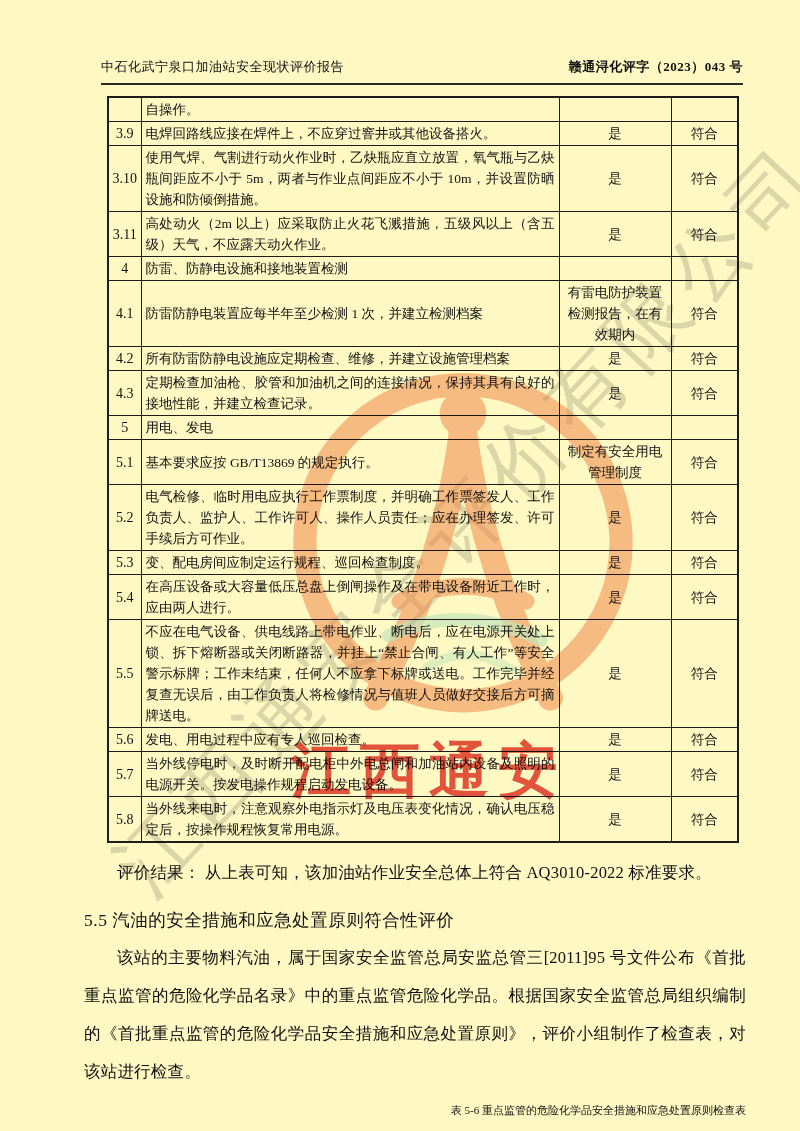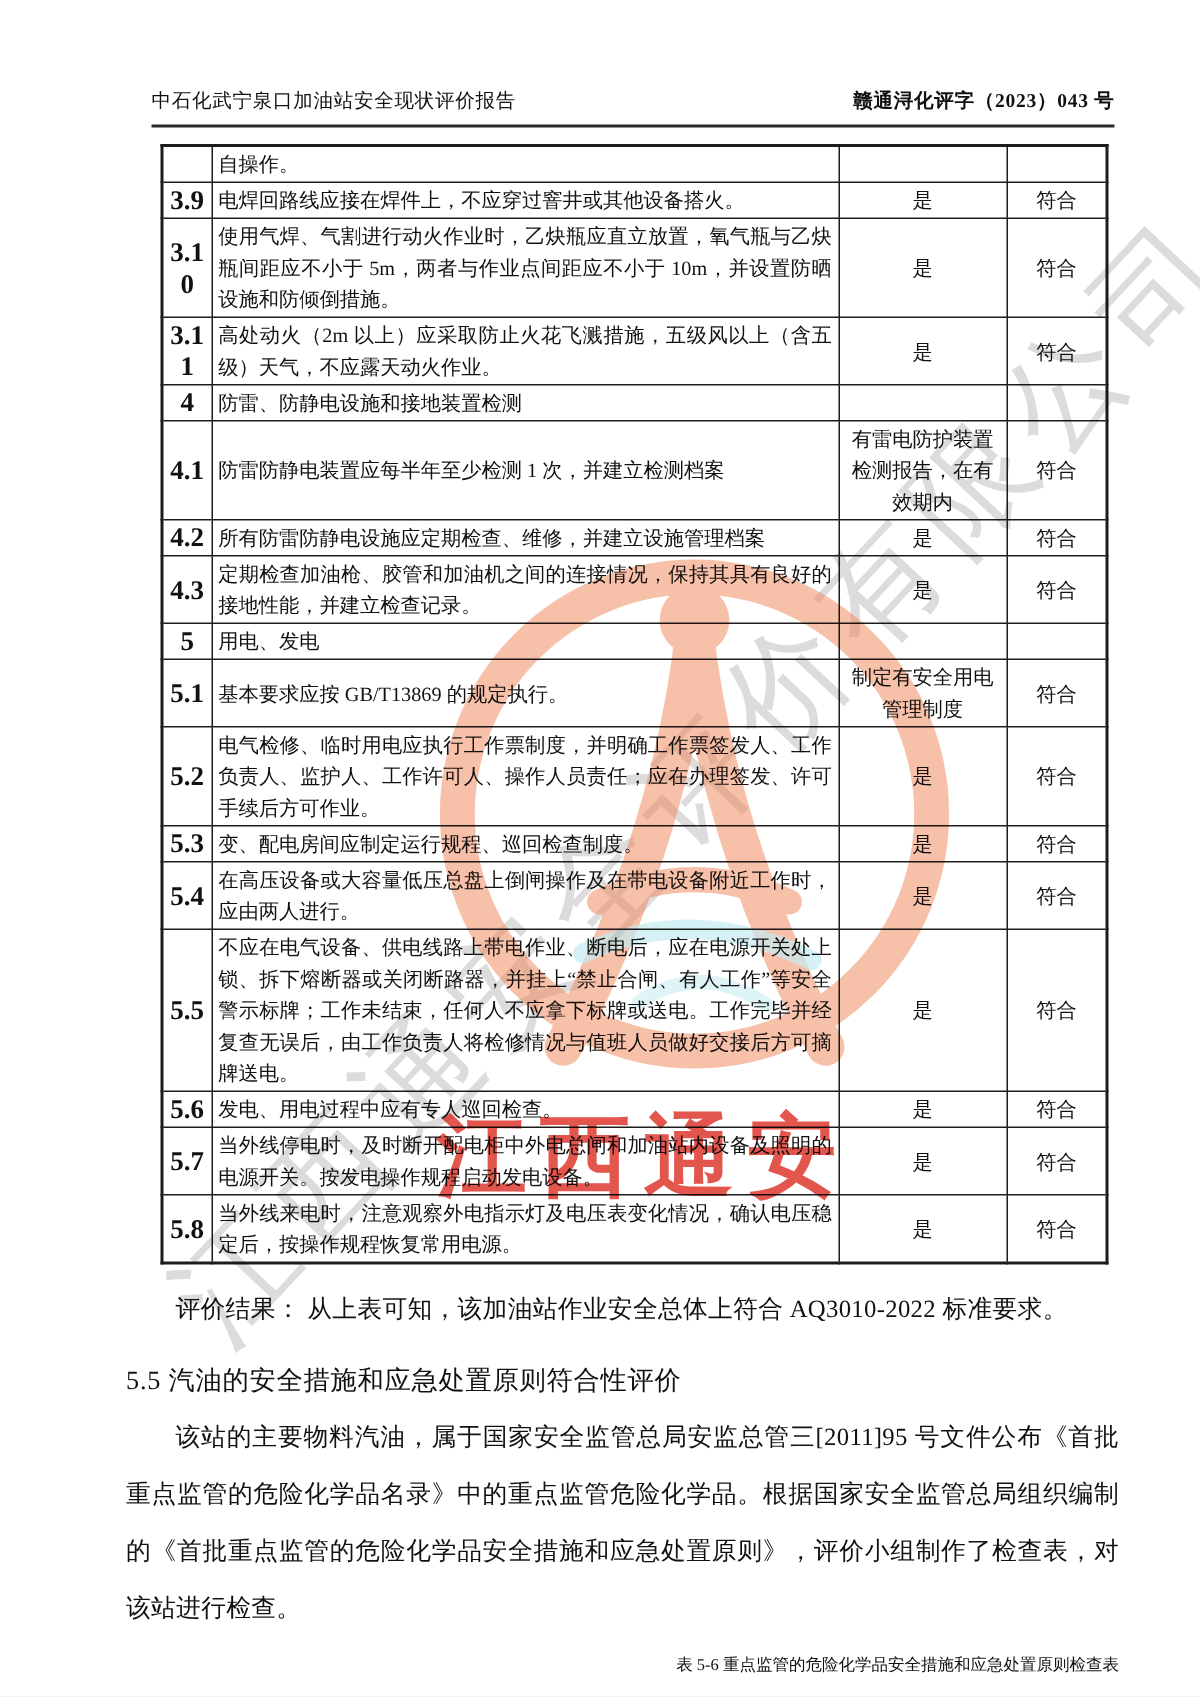--- a/index.html
+++ b/index.html
@@ -1,21 +1,21 @@
 <!DOCTYPE html>
 <html lang="zh"><head>
 <meta charset="utf-8">
 <style>
   * { margin: 0; padding: 0; box-sizing: border-box; }
   html, body { background: #e9e9e9; }
   .page {
     position: relative;
     width: 800px; height: 1131px;
     margin: 0 auto;
-    background: #ffffff;
+    background: #fef9c3;
     font-family: "Liberation Serif", "DejaVu Serif", serif;
     color: #111;
     overflow: hidden;
   }
 
   
   .doc-header {
     position: absolute;
     left: 101px; right: 57px; top: 58px;
     display: flex; justify-content: space-between; align-items: flex-end;
@@ -46,22 +46,22 @@
   table.check-table col.c-res  { width: 112px; }
   table.check-table col.c-con  { width: 67px; }
   table.check-table td {
     border: 1px solid #1c1c1c;
     padding: 1px 3px;
     vertical-align: middle;
     text-align: center;
     word-break: break-all;
   }
   table.check-table td:nth-child(1) {
-    font-weight: bold;
-    font-size: 18px;
+    font-weight: normal;
+    font-size: 14px;
   }
   table.check-table td:nth-child(2) {
     text-align: justify;
     text-justify: inter-character;
     padding: 1px 4px;
     margin-left: 23px;
   }
 
   .para {
     font-size: 16.5px;

